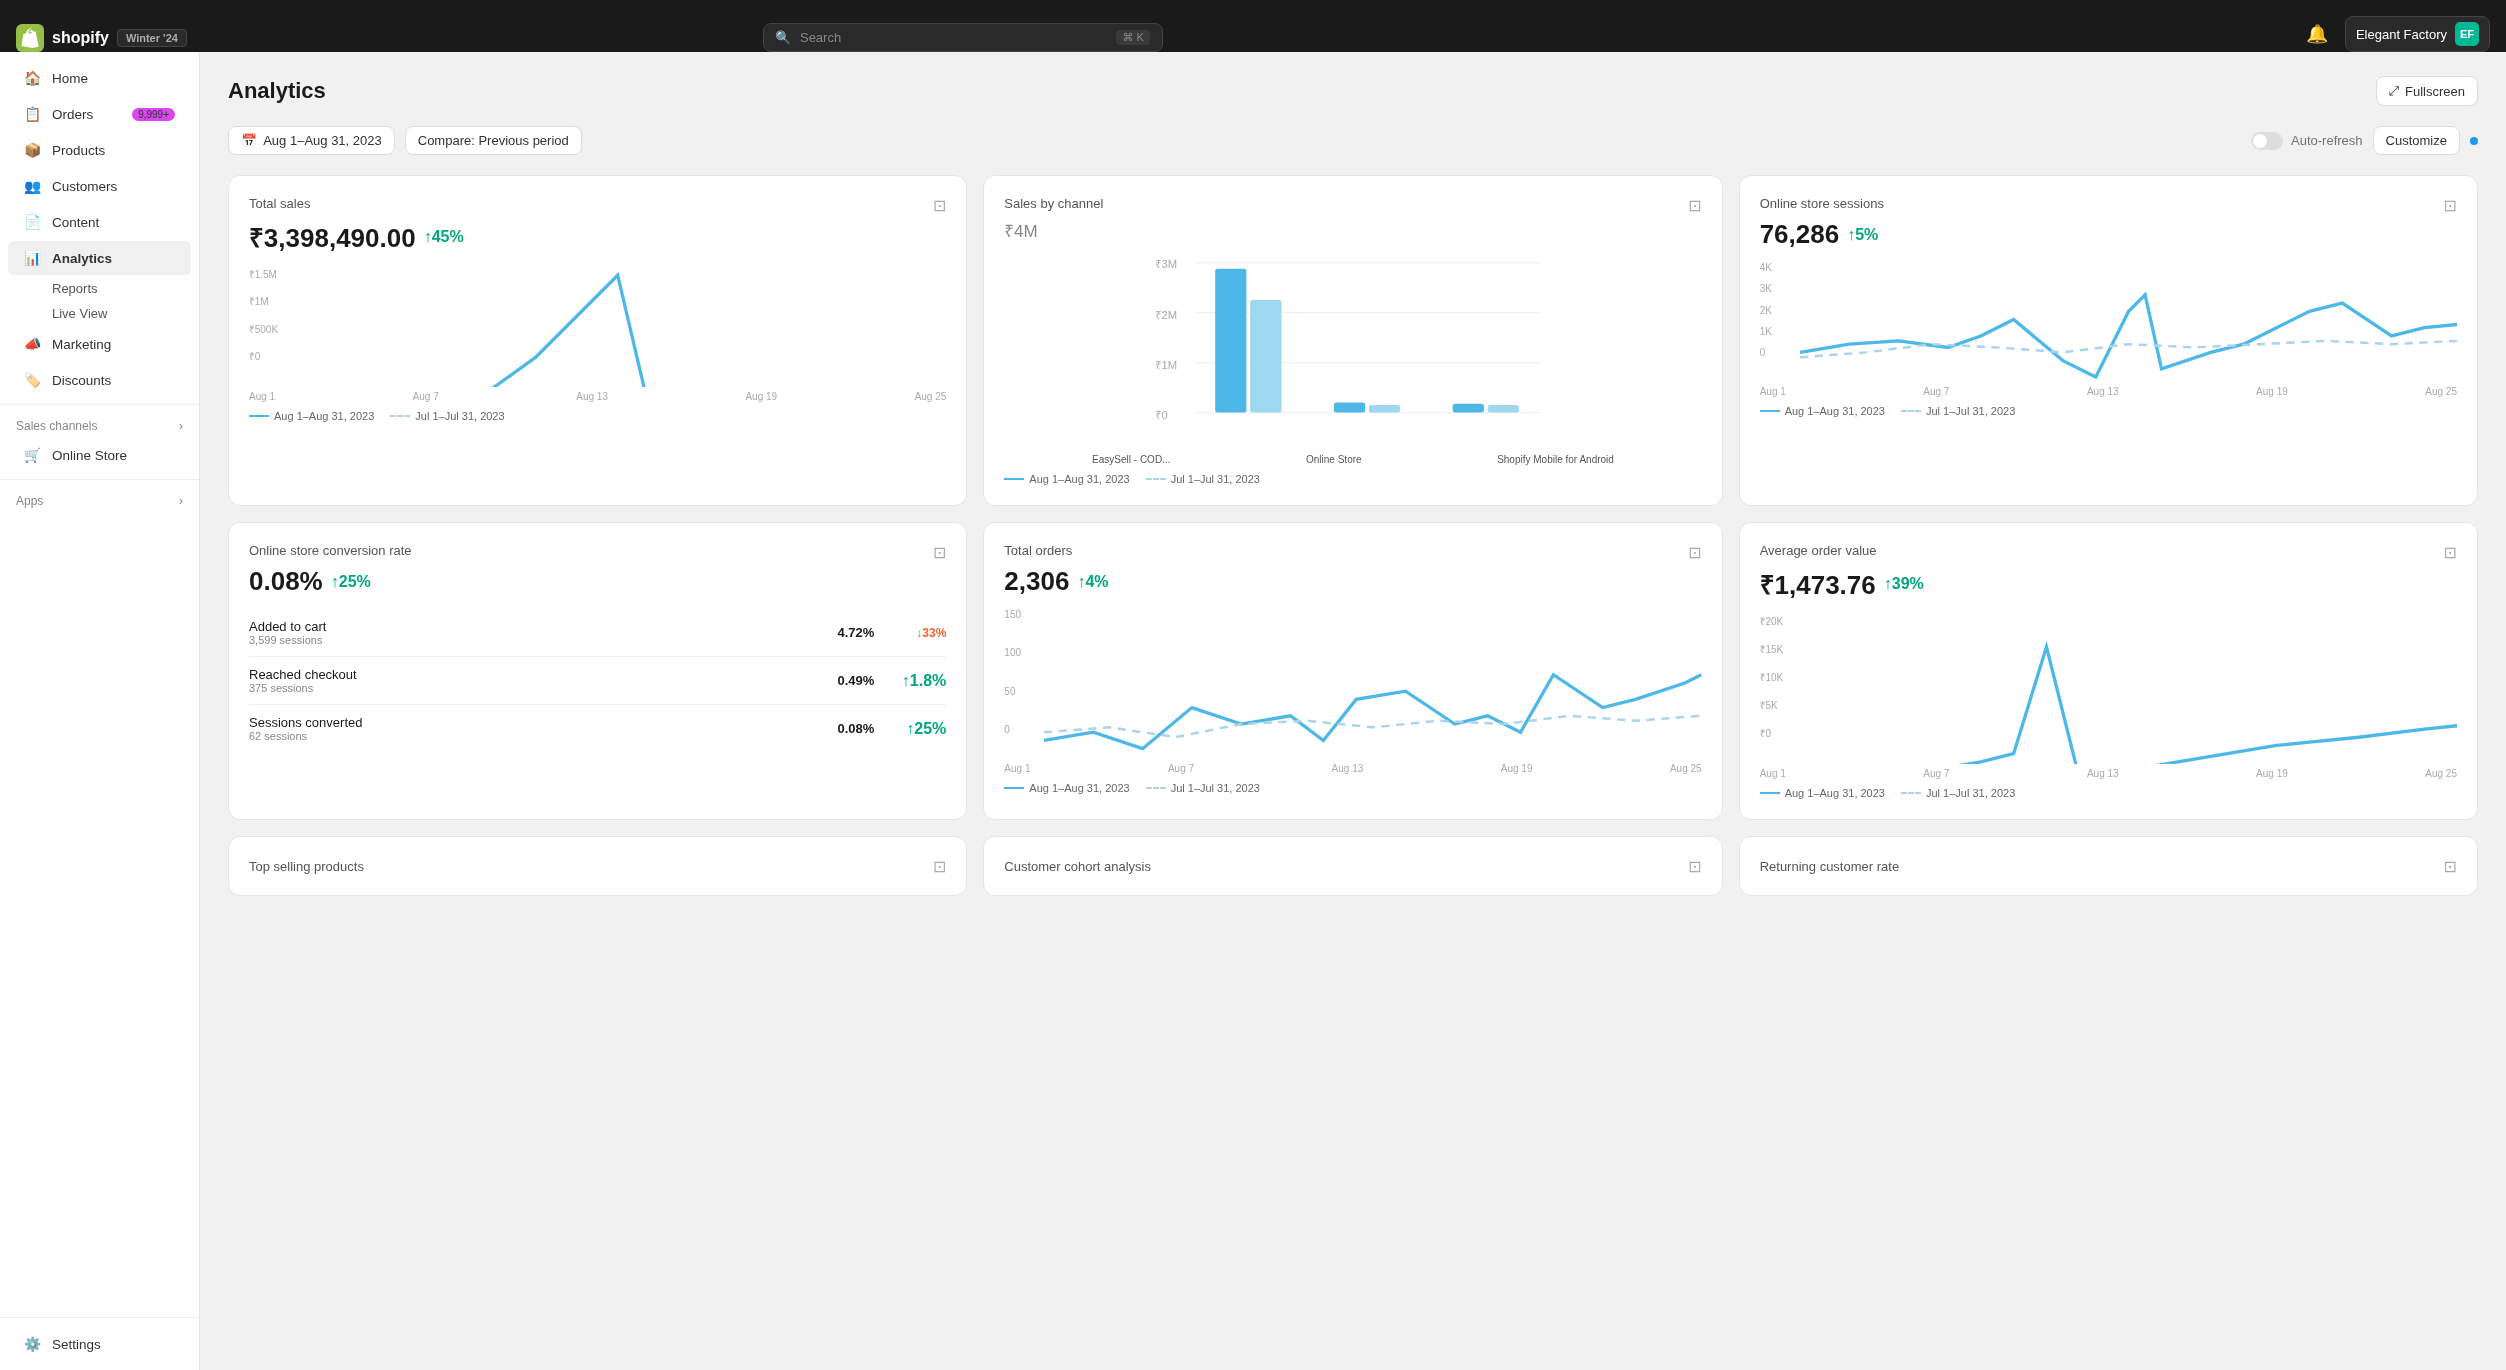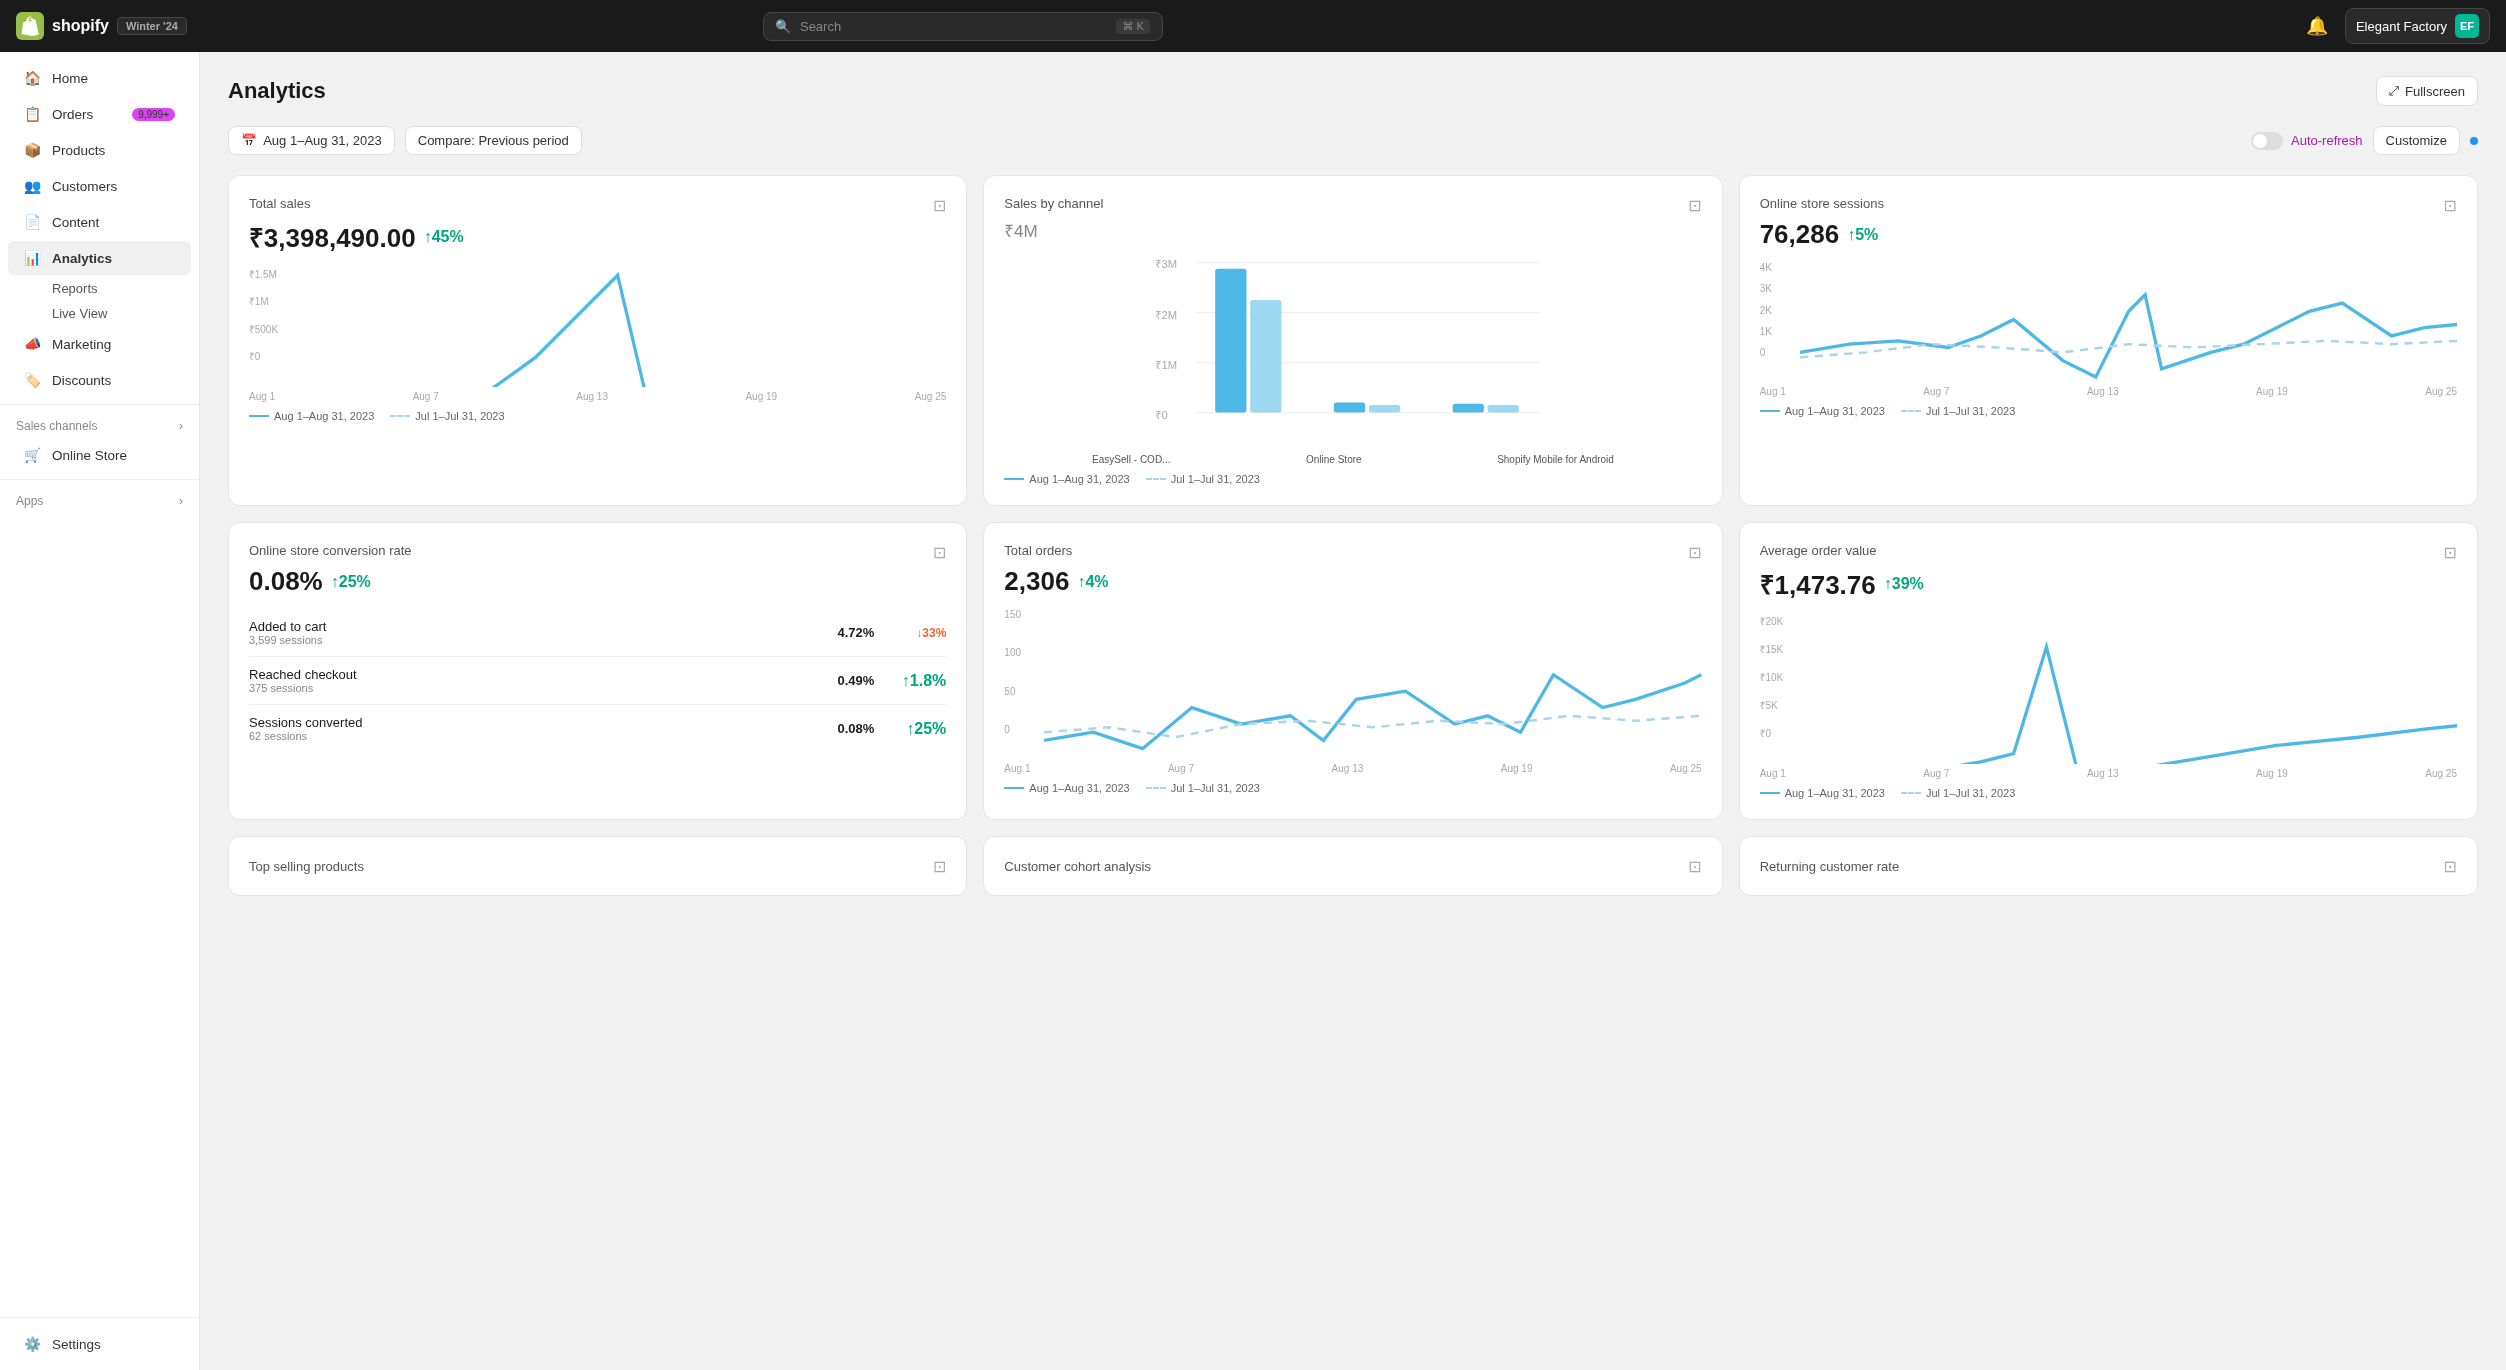--- a/index.html
+++ b/index.html
@@ -1,19 +1,19 @@
 <!DOCTYPE html>
 <html><head>
   <meta charset="utf-8">
   <style>
     * { box-sizing: border-box; margin: 0; padding: 0; }
     body { font-family: -apple-system, BlinkMacSystemFont, 'Segoe UI', sans-serif; background: #f1f1f1; color: #1a1a1a; display: flex; flex-direction: column; height: 100vh; overflow: hidden; }
 
     
-    .topbar { background: #1a1a1a; display: flex; align-items: center; padding: 0 16px; height: 52px; gap: 12px; flex-shrink: 0; }
+    .topbar { background: #1a1a1a; display: flex; align-items: flex-end; padding: 0 16px; height: 52px; gap: 12px; flex-shrink: 0; }
     .topbar-logo { display: flex; align-items: center; gap: 8px; color: #fff; font-size: 15px; font-weight: 600; }
     .shopify-logo { width: 28px; height: 28px; }
     .winter-badge { background: #2a2a2a; color: #aaa; font-size: 11px; padding: 2px 8px; border-radius: 4px; border: 1px solid #444; }
     .topbar-search { flex: 1; max-width: 400px; margin: 0 auto; }
     .search-box { background: #2a2a2a; border: 1px solid #444; border-radius: 8px; display: flex; align-items: center; padding: 6px 12px; gap: 8px; color: #888; font-size: 13px; cursor: pointer; width: 100%; }
     .search-shortcut { background: #3a3a3a; color: #888; font-size: 11px; padding: 1px 6px; border-radius: 4px; margin-left: auto; }
     .topbar-right { display: flex; align-items: center; gap: 12px; margin-left: auto; }
     .notif-btn { background: transparent; border: none; color: #888; cursor: pointer; font-size: 18px; padding: 4px; }
     .store-btn { display: flex; align-items: center; gap: 8px; background: #2a2a2a; border: 1px solid #444; border-radius: 8px; padding: 5px 10px; color: #fff; font-size: 13px; cursor: pointer; }
     .store-avatar { width: 24px; height: 24px; background: #00b896; border-radius: 5px; display: flex; align-items: center; justify-content: center; font-size: 11px; font-weight: 700; color: #fff; }
@@ -35,21 +35,21 @@
     
     .content { flex: 1; overflow-y: auto; padding: 24px 28px; background: #f1f1f1; }
     .page-header { display: flex; align-items: center; justify-content: space-between; margin-bottom: 20px; }
     .page-title { font-size: 22px; font-weight: 700; color: #1a1a1a; }
     .fullscreen-btn { display: flex; align-items: center; gap: 6px; background: #fff; border: 1px solid #ddd; border-radius: 8px; padding: 6px 12px; font-size: 13px; cursor: pointer; color: #333; }
 
     
     .filter-bar { display: flex; align-items: center; gap: 10px; margin-bottom: 20px; }
     .filter-btn { display: flex; align-items: center; gap: 6px; background: #fff; border: 1px solid #ddd; border-radius: 8px; padding: 6px 12px; font-size: 13px; cursor: pointer; color: #333; }
     .filter-spacer { flex: 1; }
-    .auto-refresh-toggle { display: flex; align-items: center; gap: 8px; font-size: 13px; color: #a21caf; }
+    .auto-refresh-toggle { display: flex; align-items: center; gap: 8px; font-size: 13px; color: #737373; }
     .toggle { width: 32px; height: 18px; background: #ddd; border-radius: 9px; position: relative; cursor: pointer; }
     .toggle-knob { width: 14px; height: 14px; background: #fff; border-radius: 50%; position: absolute; top: 2px; left: 2px; }
     .customize-btn { background: #fff; border: 1px solid #ddd; border-radius: 8px; padding: 6px 12px; font-size: 13px; cursor: pointer; color: #333; }
     .blue-dot { width: 8px; height: 8px; background: #2196f3; border-radius: 50%; }
 
     
     .cards-grid { display: grid; grid-template-columns: repeat(3, 1fr); gap: 16px; }
     .card { background: #fff; border-radius: 12px; padding: 20px; border: 1px solid #e5e5e5; }
     .card-header { display: flex; align-items: flex-start; justify-content: space-between; margin-bottom: 4px; }
     .card-title { font-size: 13px; color: #555; font-weight: 500; }

